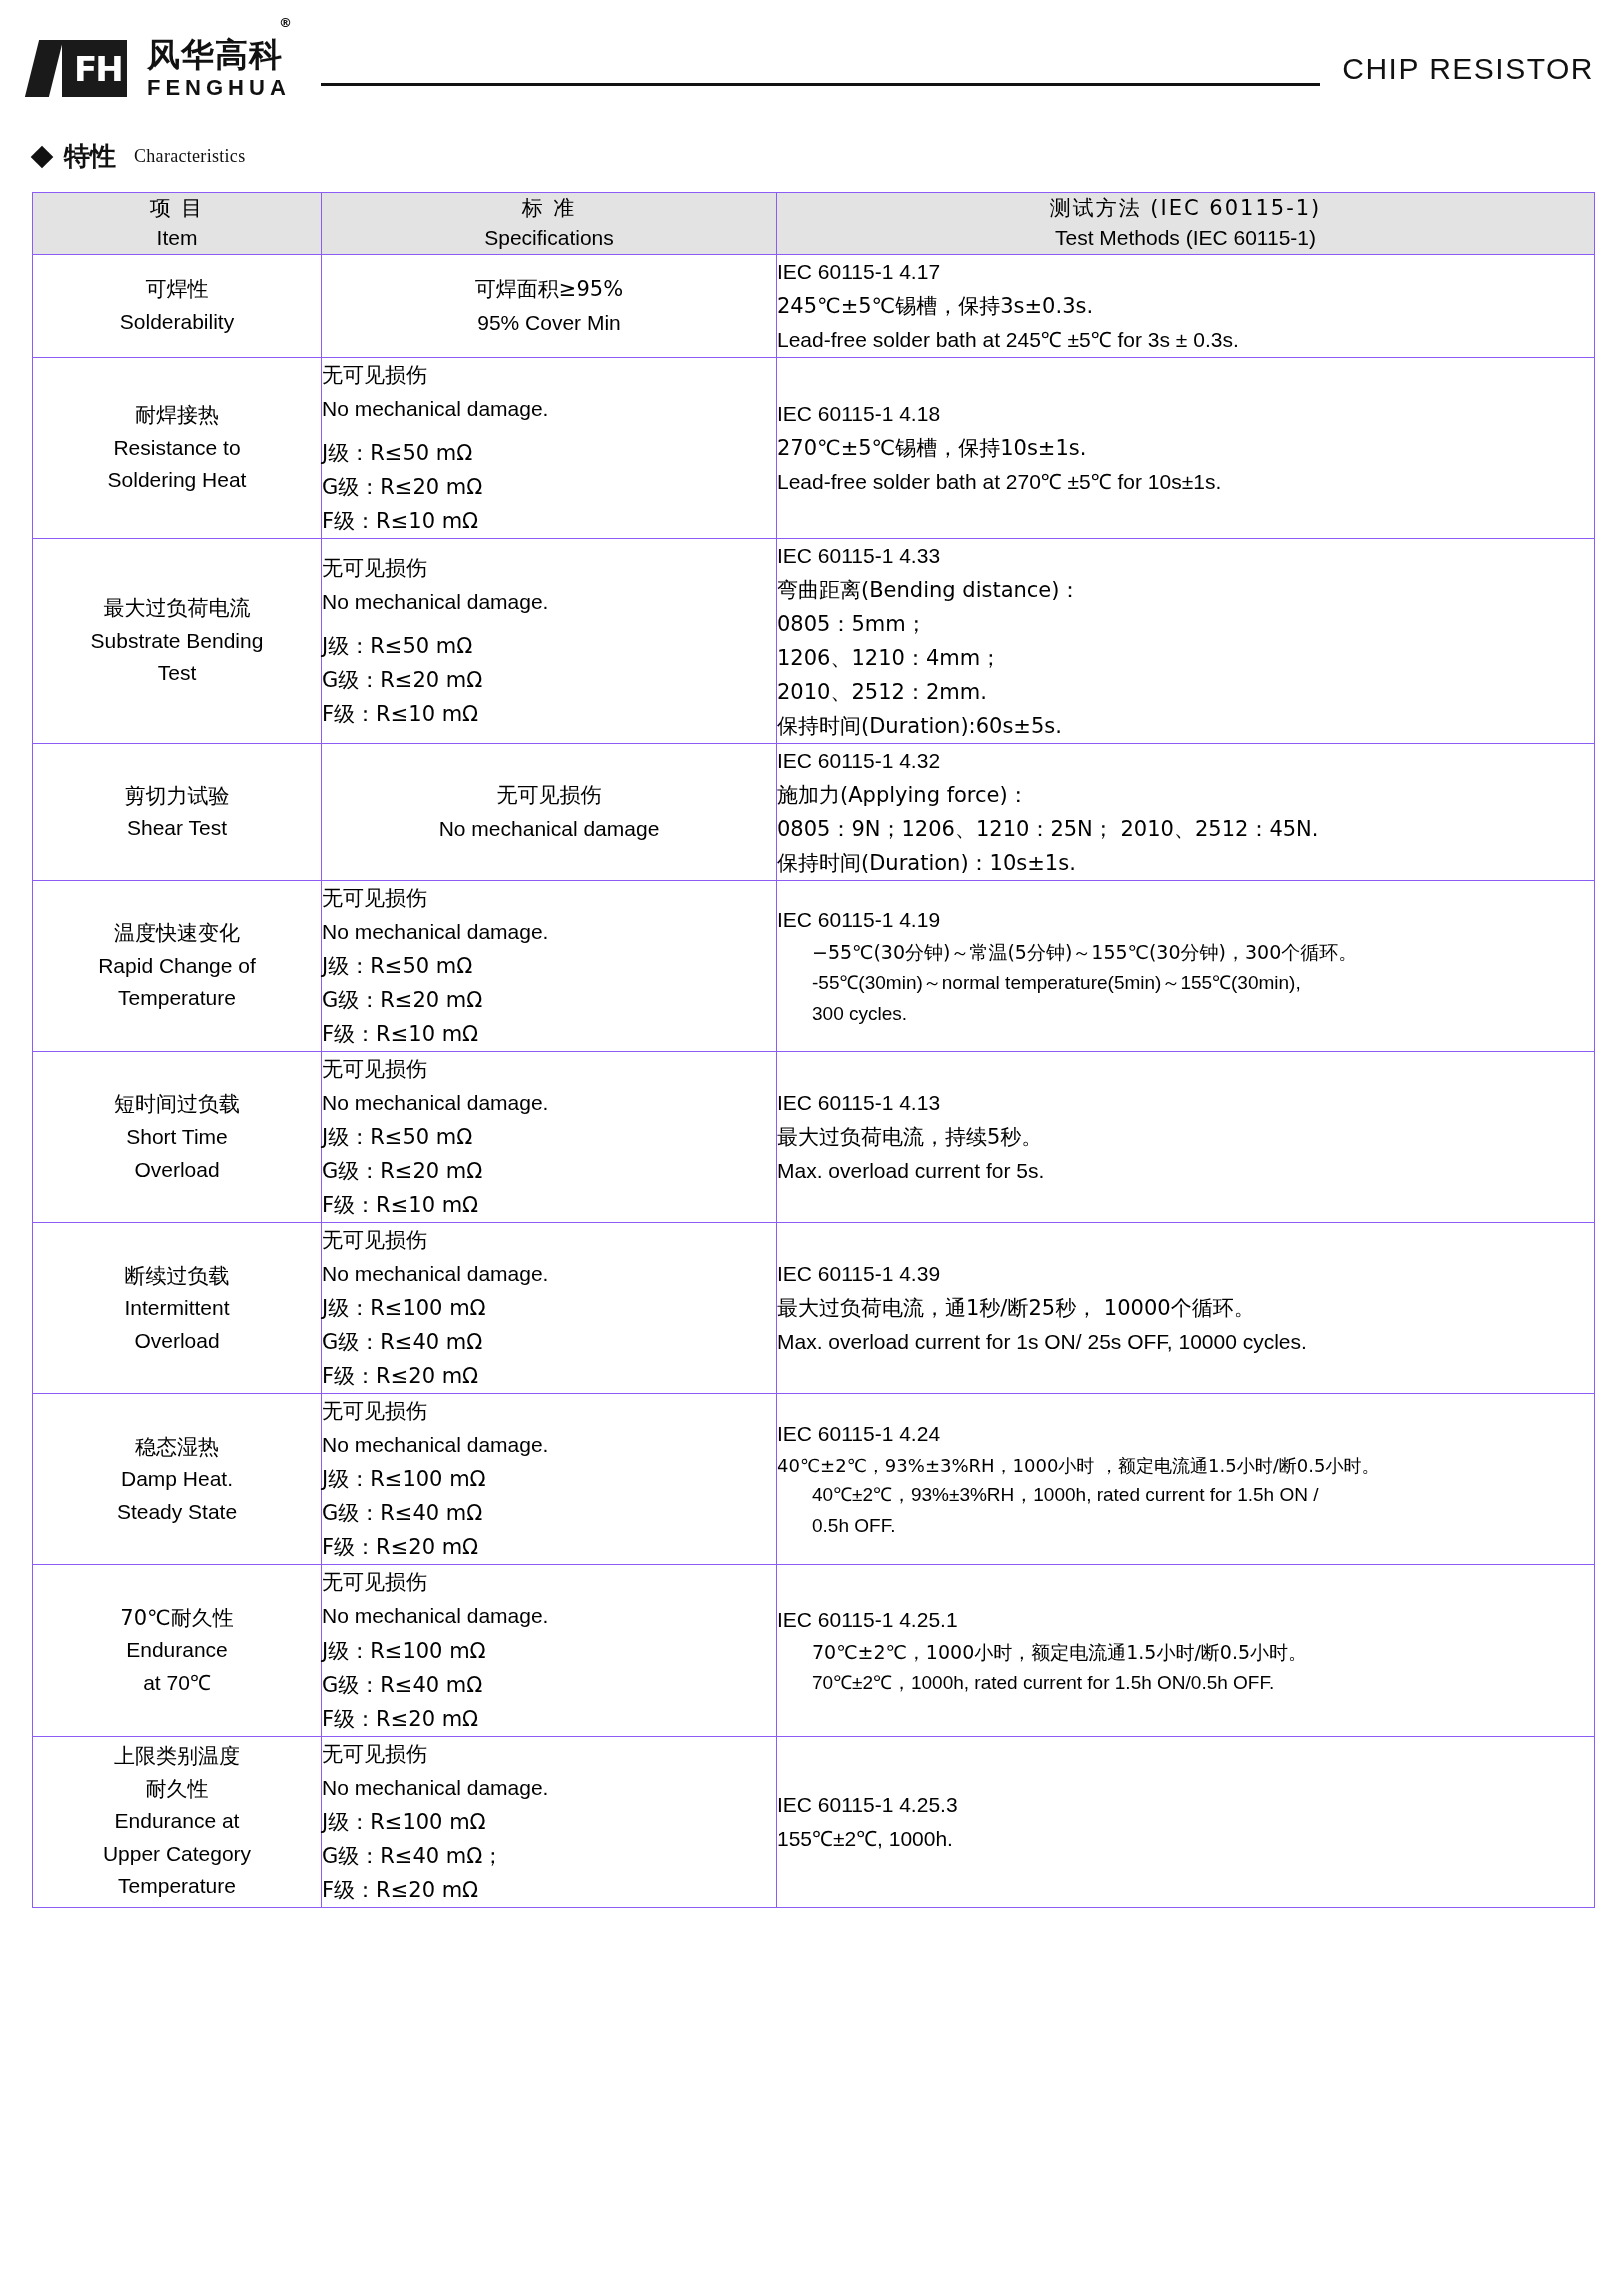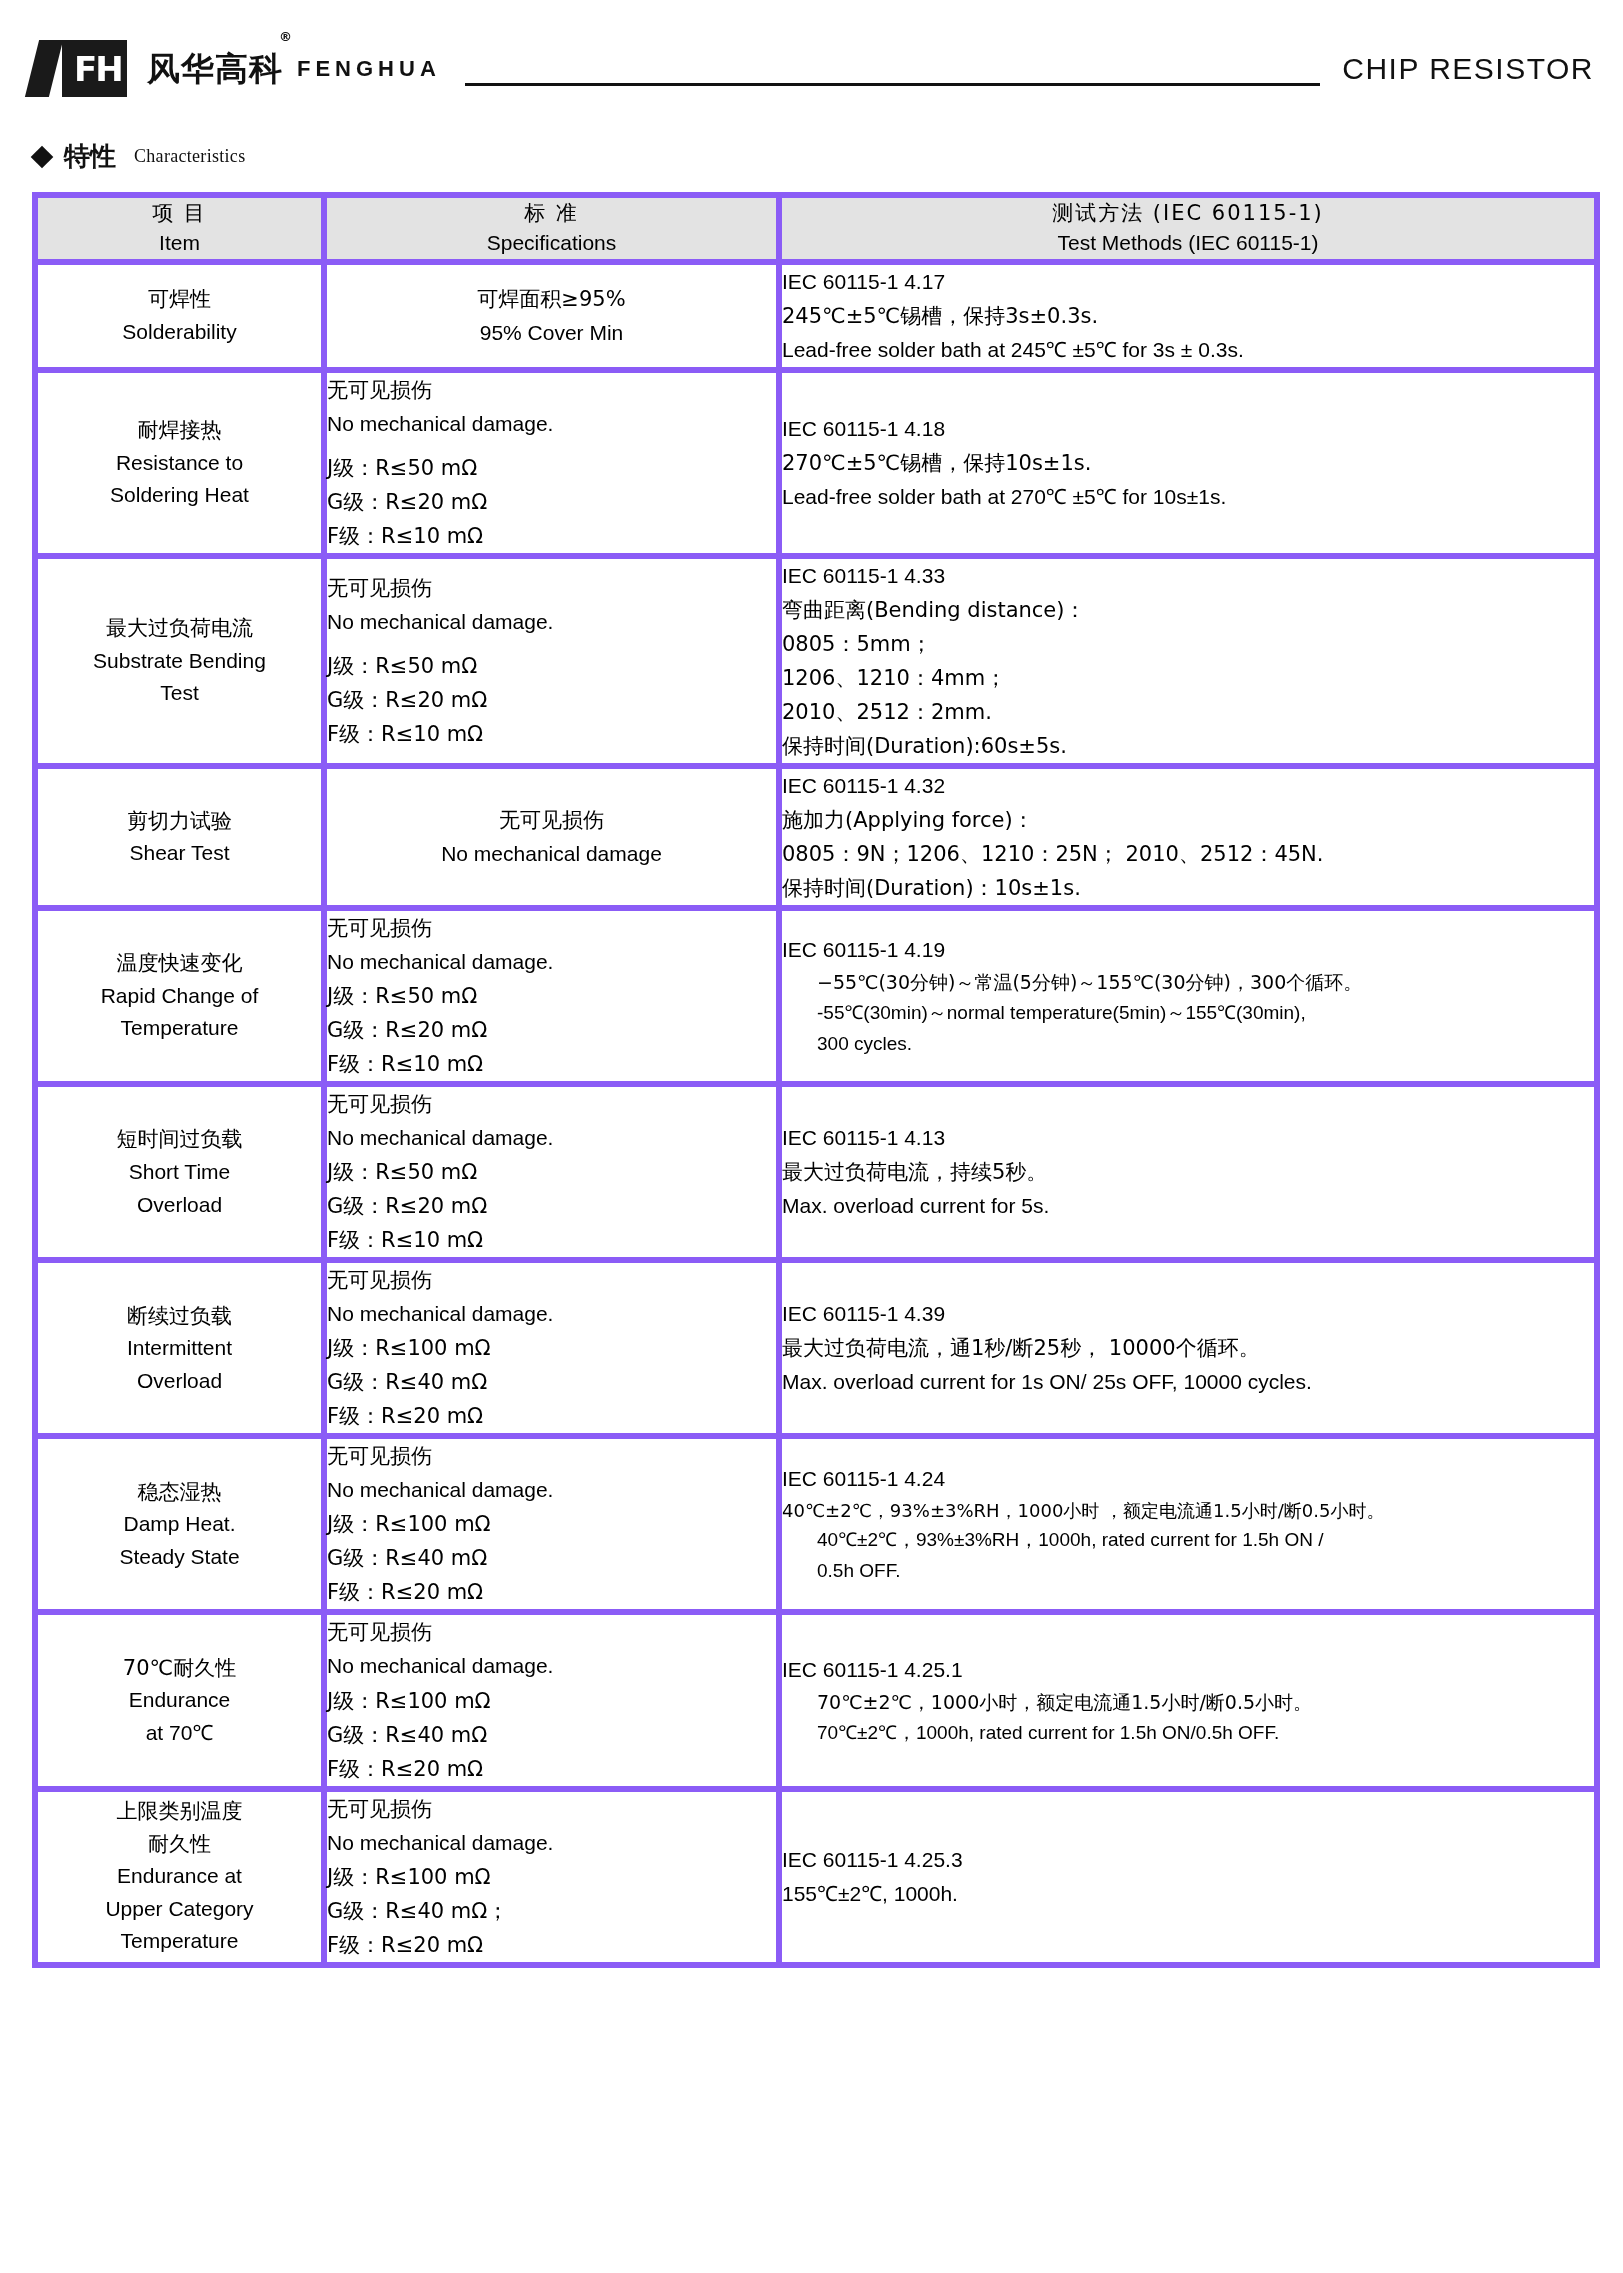--- a/index.html
+++ b/index.html
@@ -73,21 +73,21 @@
   .logo-reg {
     font-size: 13px;
     vertical-align: top;
     position: relative;
     top: -22px;
     left: -4px;
     font-family: "DejaVu Sans", sans-serif;
   }
   .logo-text {
     display: flex;
-    flex-direction: row;
+    flex-direction: column;
     justify-content: space-between;
     line-height: 1;
   }
   .logo-cn {
     font-family: "DejaVu Sans", sans-serif;
     font-size: 33px;
     font-weight: 700;
     letter-spacing: 1px;
     color: #111;
   }
@@ -144,21 +144,21 @@
   }
 
   
   table.spec {
     width: 1562px;
     border-collapse: collapse;
     table-layout: fixed;
     margin-left: 2px;
   }
   table.spec th, table.spec td {
-    border: 6px solid #8b5cf6;
+    border: 1px solid #8b5cf6;
     vertical-align: middle;
     padding: 0;
   }
   col.c-item   { width: 289px; }
   col.c-spec   { width: 455px; }
   col.c-method { width: 818px; }
 
   thead th {
     background: #e3e3e3;
     padding: 12px 6px;

